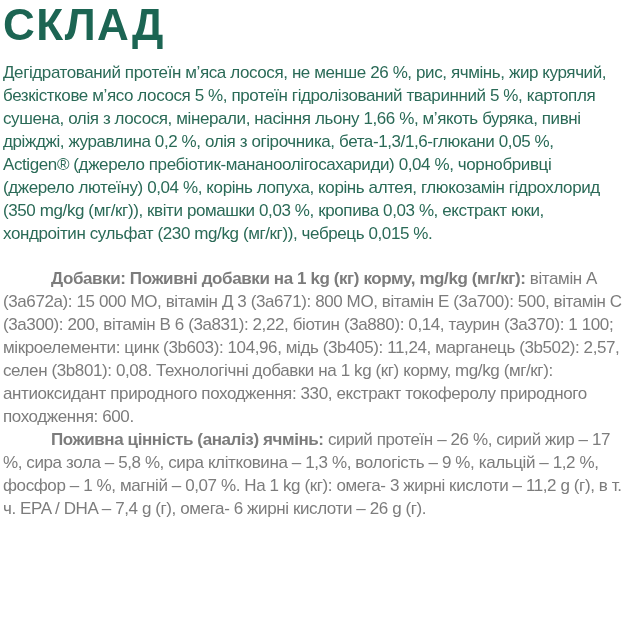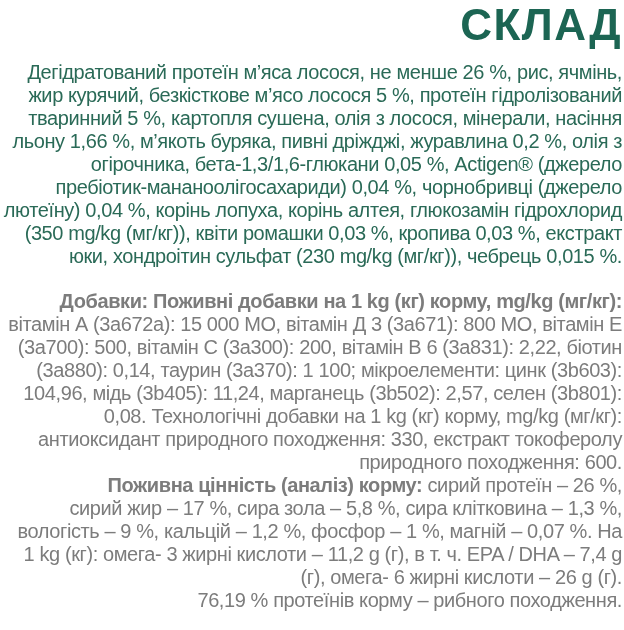--- a/index.html
+++ b/index.html
@@ -1,57 +1,56 @@
 <!DOCTYPE html>
 <html style="--title-color: #1c6553; --ingredients-color: #2a6a57; --body-color: #7c7c7c; --bg-color: #ffffff;"><head>
 <meta charset="utf-8">
 <style>
   :root {
     --title-color: #1c6553;
     --ingredients-color: #2a6a57;
     --body-color: #7c7c7c;
     --bg-color: #ffffff;
   }
-  * { margin: 0; padding: 0; box-sizing: border-box; text-align: right; }
+  * { margin: 0; padding: 0; box-sizing: border-box; }
   html, body {
     width: 624px;
     height: 630px;
     background: var(--bg-color);
     overflow: hidden;
   }
   body {
     font-family: "Liberation Sans", "DejaVu Sans", sans-serif;
     padding: 2px 2px 0 3px;
   }
   .label-title {
     font-size: 44px;
     font-weight: 700;
     line-height: 1.05;
     letter-spacing: 1.5px;
     color: var(--title-color);
     margin-bottom: 13px;
   }
   p {
-    font-size: 20px;
+    font-size: 17px;
     line-height: 23px;
     letter-spacing: -0.4px;
   }
   .teal { color: var(--ingredients-color); }
   .gray { color: var(--body-color); }
   .b { font-weight: 700; margin-left: 48px; }
   .ingredients-paragraph { margin-bottom: 22px; }
 </style>
 </head>
 <body>
 
 <main>
   <h1 class="label-title">СКЛАД</h1>
 
   <p class="teal ingredients-paragraph"><span>Дегідратований протеїн м’яса лосося, не менше 26 %, рис, ячмінь, жир курячий, безкісткове м’ясо лосося 5 %, протеїн гідролізований тваринний 5 %, картопля сушена, олія з лосося, мінерали, насіння льону 1,66 %, м’якоть буряка, пивні дріжджі, журавлина 0,2 %, олія з огірочника, бета-1,3/1,6-глюкани 0,05 %, Actigen® (джерело пребіотик-мананоолігосахариди) 0,04 %, чорнобривці (джерело лютеїну) 0,04 %, корінь лопуха, корінь алтея, глюкозамін гідрохлорид (350 mg/kg (мг/кг)), квіти ромашки 0,03 %, кропива 0,03 %, екстракт юки, хондроітин сульфат (230 mg/kg (мг/кг)), чебрець 0,015 %.</span></p>
 
   <p class="gray"><span class="b">Добавки: Поживні добавки на 1 kg (кг) корму, mg/kg (мг/кг):</span> <span>вітамін А (3а672а): 15 000 МО, вітамін Д 3 (3а671): 800 МО, вітамін Е (3а700): 500, вітамін С (3а300): 200, вітамін В 6 (3а831): 2,22, біотин (3а880): 0,14, таурин (3а370): 1 100; мікроелементи: цинк (3b603): 104,96, мідь (3b405): 11,24, марганець (3b502): 2,57, селен (3b801): 0,08. Технологічні добавки на 1 kg (кг) корму, mg/kg (мг/кг): антиоксидант природного походження: 330, екстракт токоферолу природного походження: 600.</span></p>
 
-  <p class="gray"><span class="b">Поживна цінність (аналіз) корму:</span> <span>сирий протеїн – 26 %, сирий жир – 17 %, сира зола – 5,8 %, сира клітковина – 1,3 %, вологість – 9 %, кальцій – 1,2 %, фосфор – 1 %, магній – 0,07 %. На 1 kg (кг): омега- 3 жирні кислоти – 11,2 g (г), в т. ч. EPA / DHA – 7,4 g (г), омега- 6 жирні кислоти – 26 g (г).</span></p>
+  <p class="gray"><span class="b">Поживна цінність (аналіз) ячмінь:</span> <span>сирий протеїн – 26 %, сирий жир – 17 %, сира зола – 5,8 %, сира клітковина – 1,3 %, вологість – 9 %, кальцій – 1,2 %, фосфор – 1 %, магній – 0,07 %. На 1 kg (кг): омега- 3 жирні кислоти – 11,2 g (г), в т. ч. EPA / DHA – 7,4 g (г), омега- 6 жирні кислоти – 26 g (г).</span></p>
 
-  <p class="gray">76,19 % протеїнів корму – рибного походження.</p>
 
 
 </main>
 
 </body></html>

